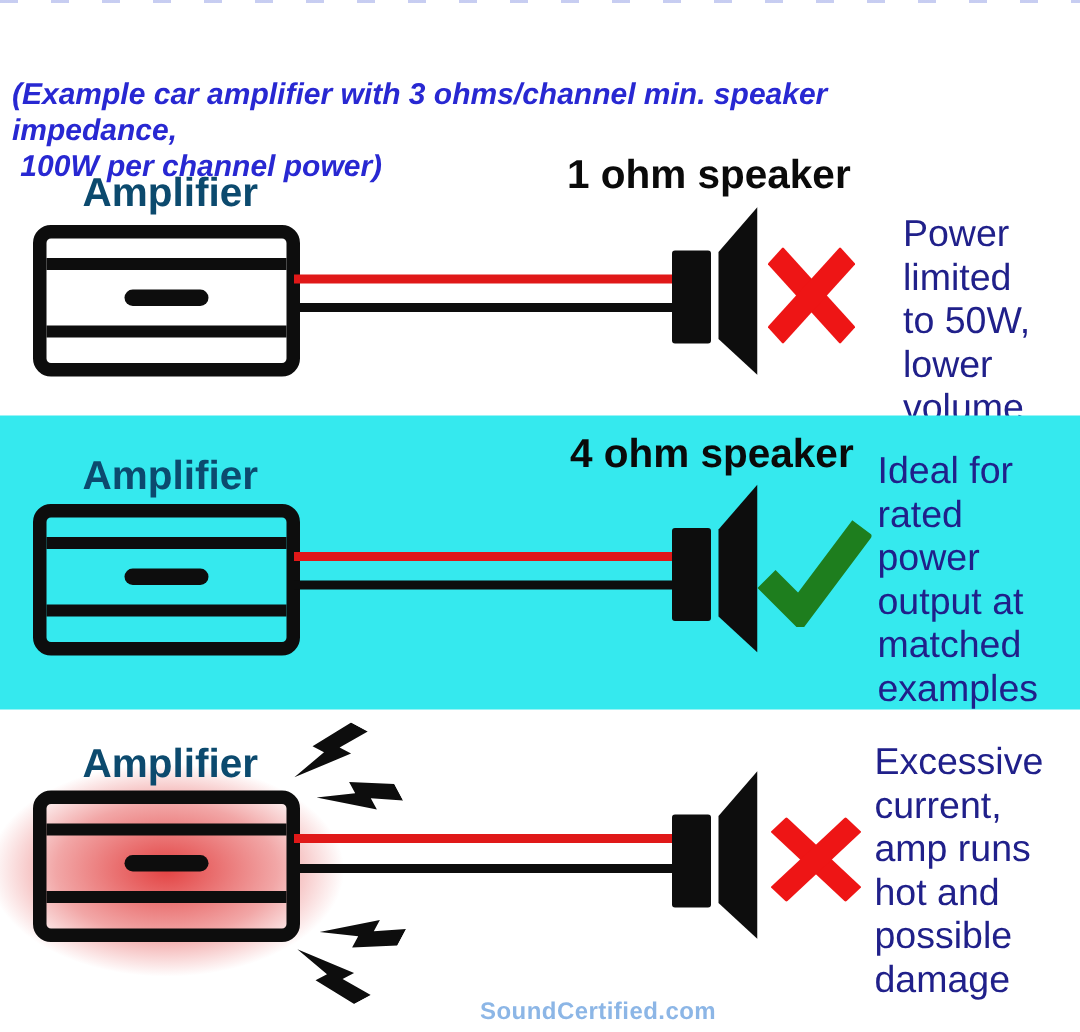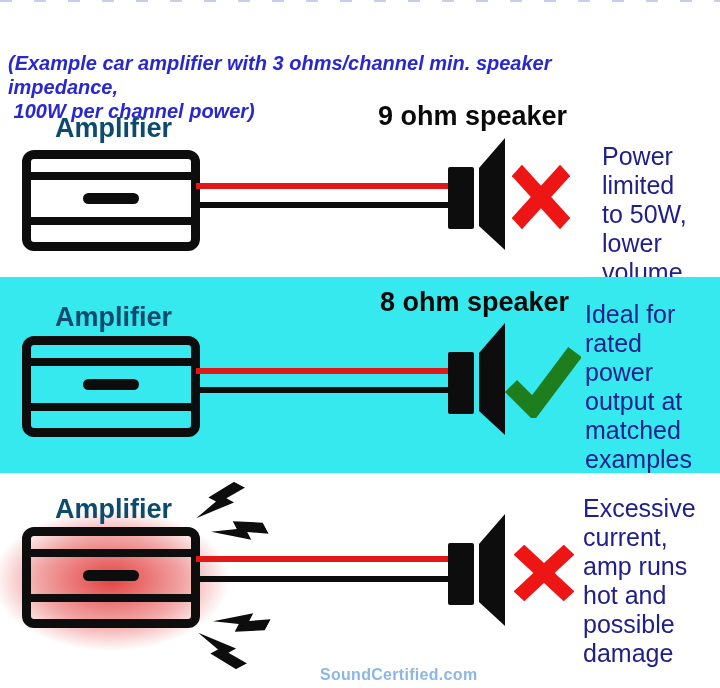--- a/index.html
+++ b/index.html
@@ -38,21 +38,21 @@
 
 <div id="canvas">
 
   <div class="top-noise"></div>
 
   <div class="subtitle">(Example car amplifier with 3 ohms/channel min. speaker impedance,
  100W per channel power)</div>
 
   <div class="band" style="top:100px;height:177px;">
     <div class="amp-label" style="left:55px;top:13px;">Amplifier</div>
-    <div class="spk-label" style="left:378px;top:1px;">9 ohm speaker</div>
+    <div class="spk-label" style="left:378px;top:1px;">1 ohm speaker</div>
 
     <div class="amp" style="left:22px;top:50px;">
       <div class="bar bar1"></div>
       <div class="bar bar2"></div>
       <div class="dash"></div>
     </div>
 
     <div class="wire red" style="left:196px;top:83px;width:252px;"></div>
     <div class="wire black" style="left:196px;top:102px;width:252px;"></div>
 
@@ -71,21 +71,21 @@
     </div>
 
     <div class="note" style="left:602px;top:42px;width:114px;">Power
 limited
 to 50W,
 lower
 volume</div>
   </div>
 
   <div class="band cyan" style="top:277px;height:196px;">
-    <div class="spk-label" style="left:380px;top:10px;">8 ohm speaker</div>
+    <div class="spk-label" style="left:380px;top:10px;">4 ohm speaker</div>
     <div class="amp-label" style="left:55px;top:25px;">Amplifier</div>
 
     <div class="amp" style="left:22px;top:59px;">
       <div class="bar bar1"></div>
       <div class="bar bar2"></div>
       <div class="dash"></div>
     </div>
 
     <div class="wire red" style="left:196px;top:91px;width:252px;"></div>
     <div class="wire black" style="left:196px;top:110px;width:252px;"></div>

